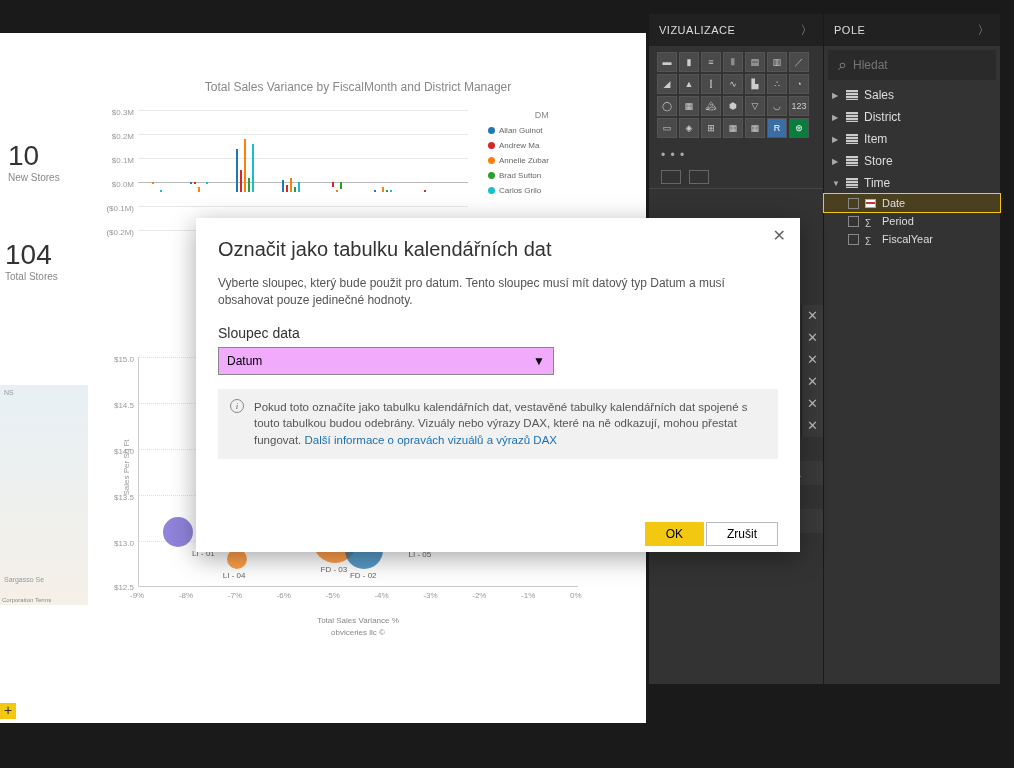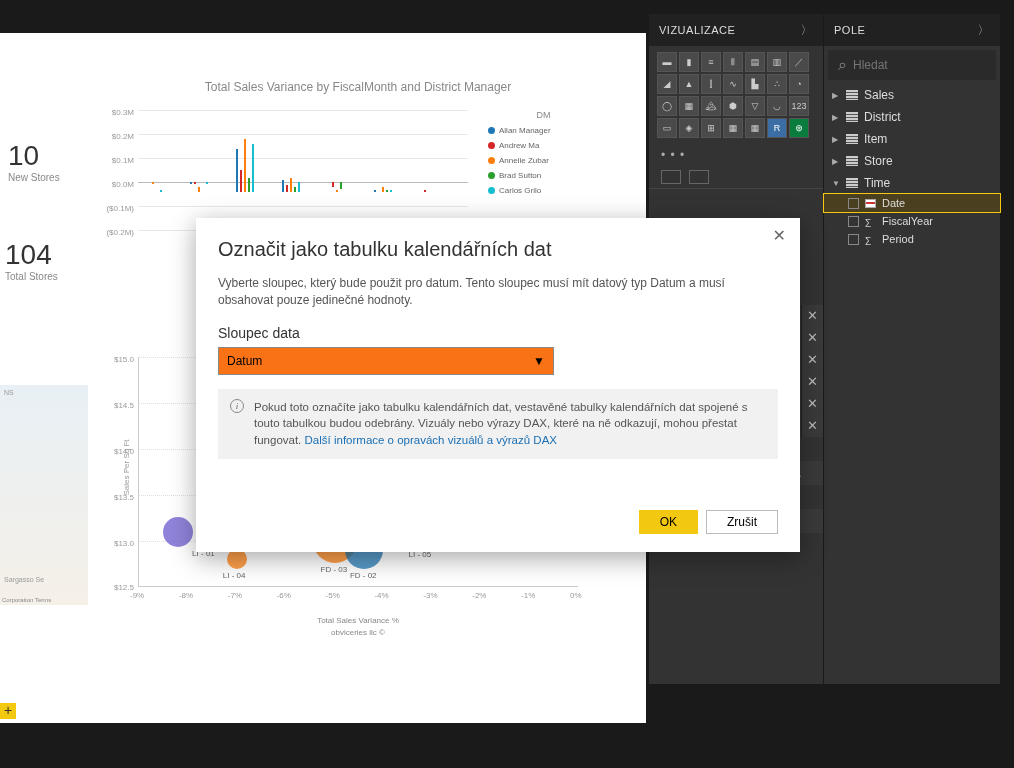--- a/index.html
+++ b/index.html
@@ -59,25 +59,25 @@
 .cb { width: 11px; height: 11px; border: 1px solid #888; }
 .col-ico { width: 11px; height: 9px; display: inline-block; }
 .col-ico.date { background: linear-gradient(#fff 2px,#c33 2px 4px,#fff 4px); border: 1px solid #aaa; }
 .col-ico.sigma::before { content: 'Σ'; font-size: 10px; color: #ccc; }
 .dialog-overlay { position: absolute; left: 0; top: 0; width: 100%; height: 100%; }
 .dialog { position: absolute; left: 196px; top: 218px; width: 604px; height: 334px; background: #fff; box-shadow: 0 6px 24px rgba(0,0,0,0.35); padding: 20px 22px; }
 .dialog-close { position: absolute; right: 8px; top: 6px; font-size: 16px; color: #666; cursor: pointer; padding: 2px 6px; }
 .dialog-title { font-size: 20px; font-weight: 400; color: #333; }
 .dialog-body { font-size: 12px; color: #555; margin-top: 14px; line-height: 1.4; }
 .dialog-field-label { font-size: 14px; color: #333; margin-top: 16px; margin-bottom: 6px; }
-.dialog-select { width: 336px; height: 28px; border: 1px solid #888; padding: 0 8px; font-size: 12px; background: #f97316; display: flex; align-items: center; justify-content: space-between; }
+.dialog-select { width: 336px; height: 28px; border: 1px solid #888; padding: 0 8px; font-size: 12px; background: #f0abfc; display: flex; align-items: center; justify-content: space-between; }
 .dialog-info { margin-top: 14px; background: #f1f1f1; padding: 10px 12px; display: flex; gap: 10px; font-size: 11.5px; color: #555; line-height: 1.45; }
 .dialog-info .ico { width: 14px; height: 14px; border-radius: 50%; border: 1px solid #888; font-size: 9px; text-align: center; line-height: 13px; color: #666; flex-shrink: 0; font-style: italic; font-family: serif; }
 .dialog-info a { color: #1a6fb5; text-decoration: none; }
-.dialog-actions { position: absolute; right: 22px; bottom: 18px; display: flex; gap: 8px; }
+.dialog-actions { position: absolute; right: 22px; bottom: 6px; display: flex; gap: 2px; }
 .btn { padding: 4px 20px; font-size: 12px; border: 1px solid #bbb; background: #fff; cursor: pointer; }
 .btn.primary { background: #f2c811; border-color: #f2c811; }
 </style>
 </head>
 <body>
 
 <div class="report-canvas">
 
   <div class="card-new-stores">
     <div class="card-num">10</div>
@@ -138,21 +138,21 @@
           <div class="bar-col" style="left: 286px; background: rgb(214, 39, 40); height: 2.4px; bottom: 48px;"></div>
           <div class="bar-col" style="left: 290px; background: rgb(255, 127, 14); height: 0px; bottom: 48px;"></div>
           <div class="bar-col" style="left: 294px; background: rgb(44, 160, 44); height: 0px; bottom: 48px;"></div>
           <div class="bar-col" style="left: 298px; background: rgb(23, 190, 207); height: 0px; bottom: 48px;"></div>
         </div>
     </div>
     <div class="legend">
       <div class="legend-title">DM</div>
       <div class="legend-item">
           <span class="legend-dot" style="background:#1f77b4"></span>
-          <span>Allan Manager</span>
+          <span>Allan Guinot</span>
         </div>
       <div class="legend-item">
           <span class="legend-dot" style="background:#d62728"></span>
           <span>Andrew Ma</span>
         </div>
       <div class="legend-item">
           <span class="legend-dot" style="background:#ff7f0e"></span>
           <span>Annelie Zubar</span>
         </div>
       <div class="legend-item">
@@ -325,26 +325,26 @@
       <span>Time</span>
     </div>
   <div class="field-col sel">
       <span class="cb"></span>
       <span class="col-ico date"></span>
       <span>Date</span>
     </div>
   <div class="field-col">
       <span class="cb"></span>
       <span class="col-ico sigma"></span>
-      <span>FiscalYear</span>
+      <span>Period</span>
     </div>
   <div class="field-col">
       <span class="cb"></span>
       <span class="col-ico sigma"></span>
-      <span>Period</span>
+      <span>FiscalYear</span>
     </div>
 </div>
 
 <div class="dialog-overlay">
   <div class="dialog">
     <div class="dialog-close">✕</div>
     <div class="dialog-title">Označit jako tabulku kalendářních dat</div>
     <div class="dialog-body">Vyberte sloupec, který bude použit pro datum. Tento sloupec musí mít datový typ Datum a musí obsahovat pouze jedinečné hodnoty.</div>
     <div class="dialog-field-label">Sloupec data</div>
     <div class="dialog-select">

